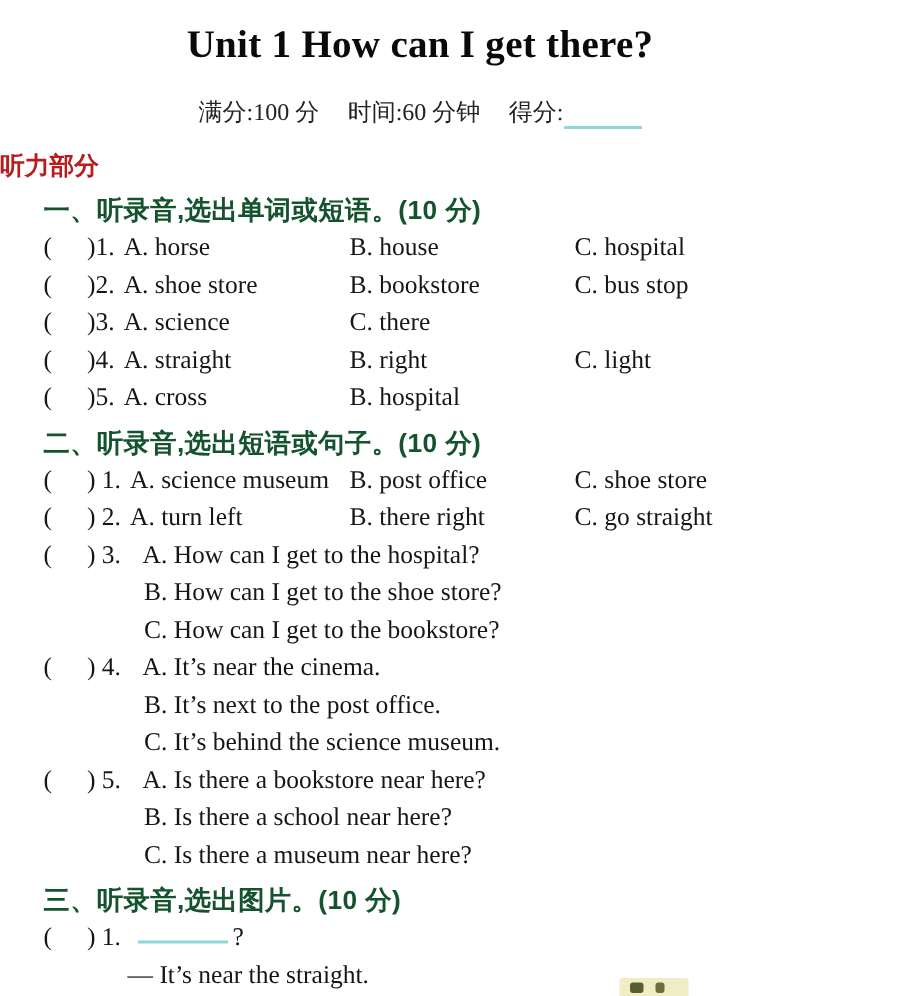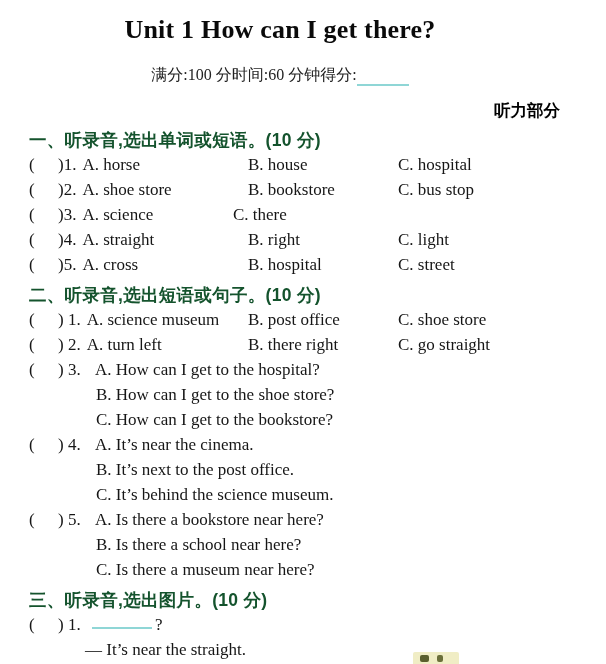--- a/index.html
+++ b/index.html
@@ -16,40 +16,41 @@
     font-weight:bold;
     font-size:26px;
     padding-top:15px;
     letter-spacing:0.2px;
     color:#0a0a0a;
   }
   .meta{
     display:flex;
     justify-content:center;
     align-items:flex-end;
+    gap:19px;
     margin-top:20px;
     font-size:16px;
     color:#222;
     height:21px;
   }
   .meta-item{white-space:pre;}
   .score-wrap{display:flex;align-items:flex-end;}
   .blank{
     display:inline-block;
     border-bottom:2px solid #8fd6d6;
     height:15px;
   }
   .score-blank{width:52px;}
   .part-heading{
-    text-align:right;
+    text-align:left;
     font-family:"Liberation Sans", sans-serif;
     font-weight:bold;
     font-size:16.5px;
     margin-top:14px;
-    color:#000000;
+    color:#b91c1c;
   }
   .content{padding-left:29px;}
   .sec-heading{
     font-family:"Liberation Sans", sans-serif;
     font-weight:bold;
     font-size:17.5px;
     line-height:24px;
     margin-top:6px;
     color:#14532d;
     letter-spacing:0.3px;
@@ -57,21 +58,21 @@
   .row{
     display:flex;
     font-size:17px;
     line-height:25px;
   }
   .paren{flex:0 0 29px;}
   .colA{flex:0 0 175px;display:flex;}
   .qnum{margin-right:6px;white-space:pre;}
   .qnum-m{flex:0 0 37px;white-space:pre;}
   .qnum-d{flex:0 0 27px;white-space:pre;}
-  .colB{flex:0 0 150px;margin-left:15px;}
+  .colB{flex:0 0 150px;}
   .colC{flex:1;}
   .cont{
     font-size:17px;
     line-height:25px;
     padding-left:67px;
   }
   .dialog-cont{padding-left:56px;}
   .answer-blank{width:60px;margin-left:7px;margin-right:3px;}
   .fragment{
     position:absolute;
@@ -144,21 +145,20 @@
       <span class="colB">B. right</span>
       <span class="colC">C. light</span>
     </div>
     <div class="row">
       <span class="paren">(</span>
       <span class="colA">
           <span class="qnum">)5.</span>
           <span>A. cross</span>
         </span>
       <span class="colB">B. hospital</span>
-      <span class="colC">C. street</span>
     </div>
 
     <div class="sec-heading">二、听录音,选出短语或句子。(10 分)</div>
 
     <div class="row">
       <span class="paren">(</span>
       <span class="colA">
           <span class="qnum">) 1.</span>
           <span>A. science museum</span>
         </span>

